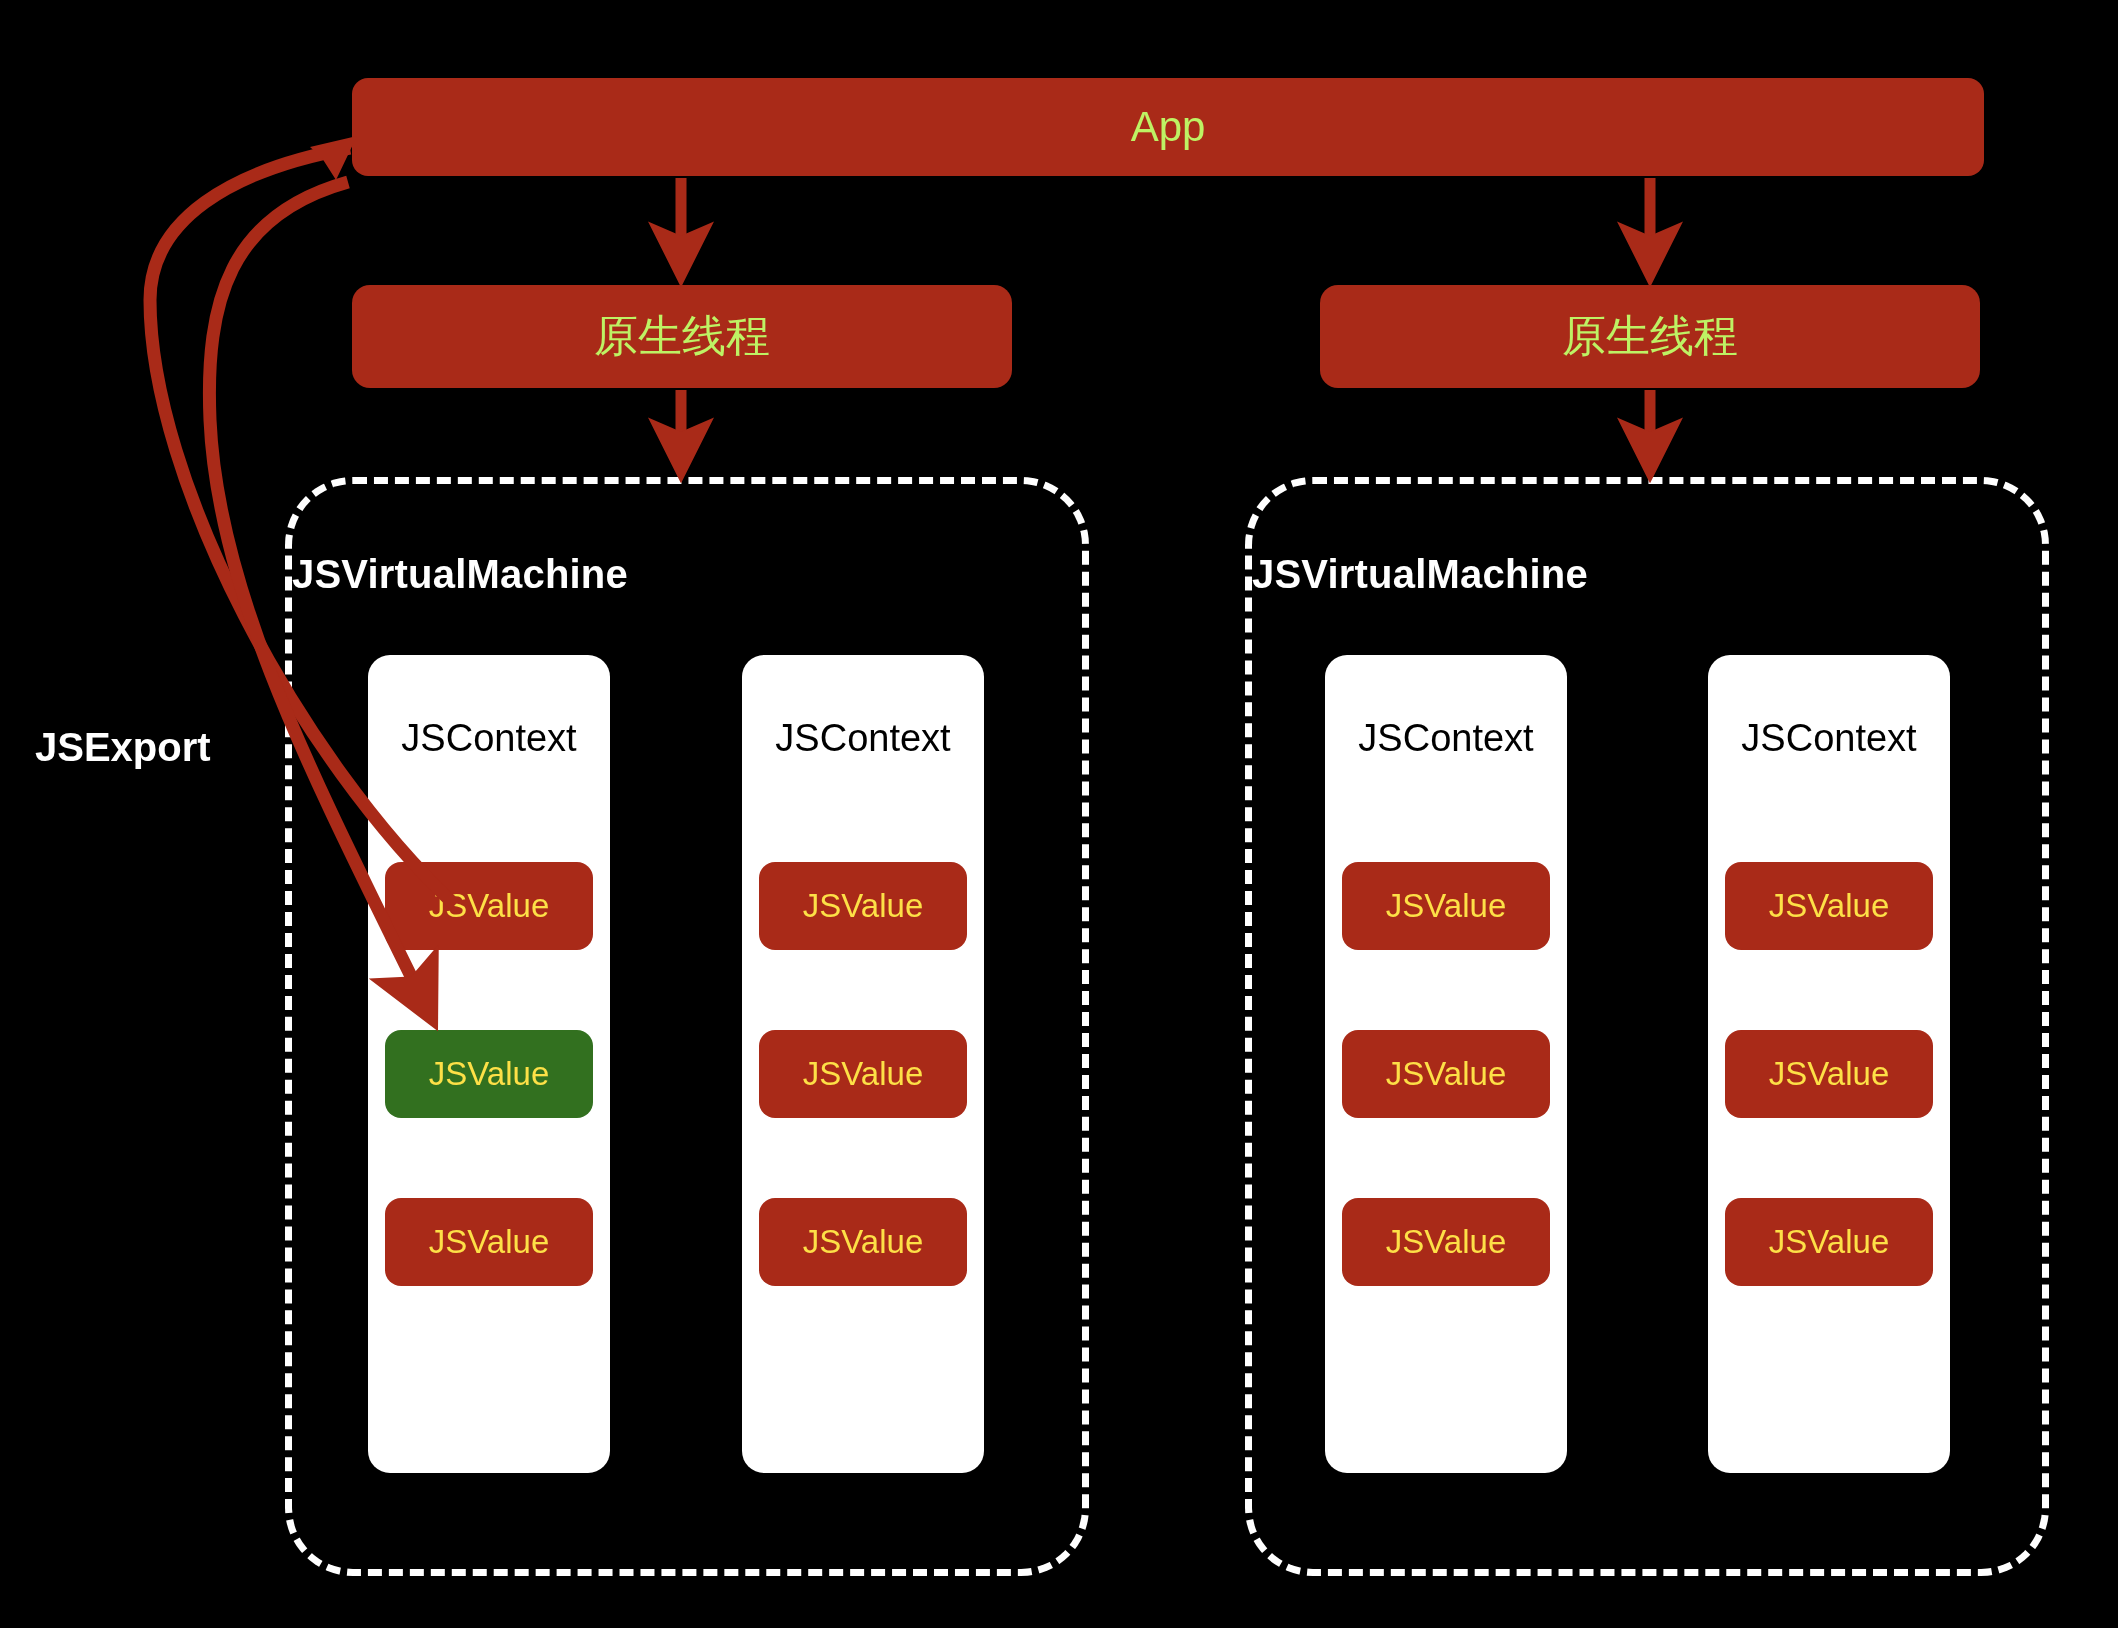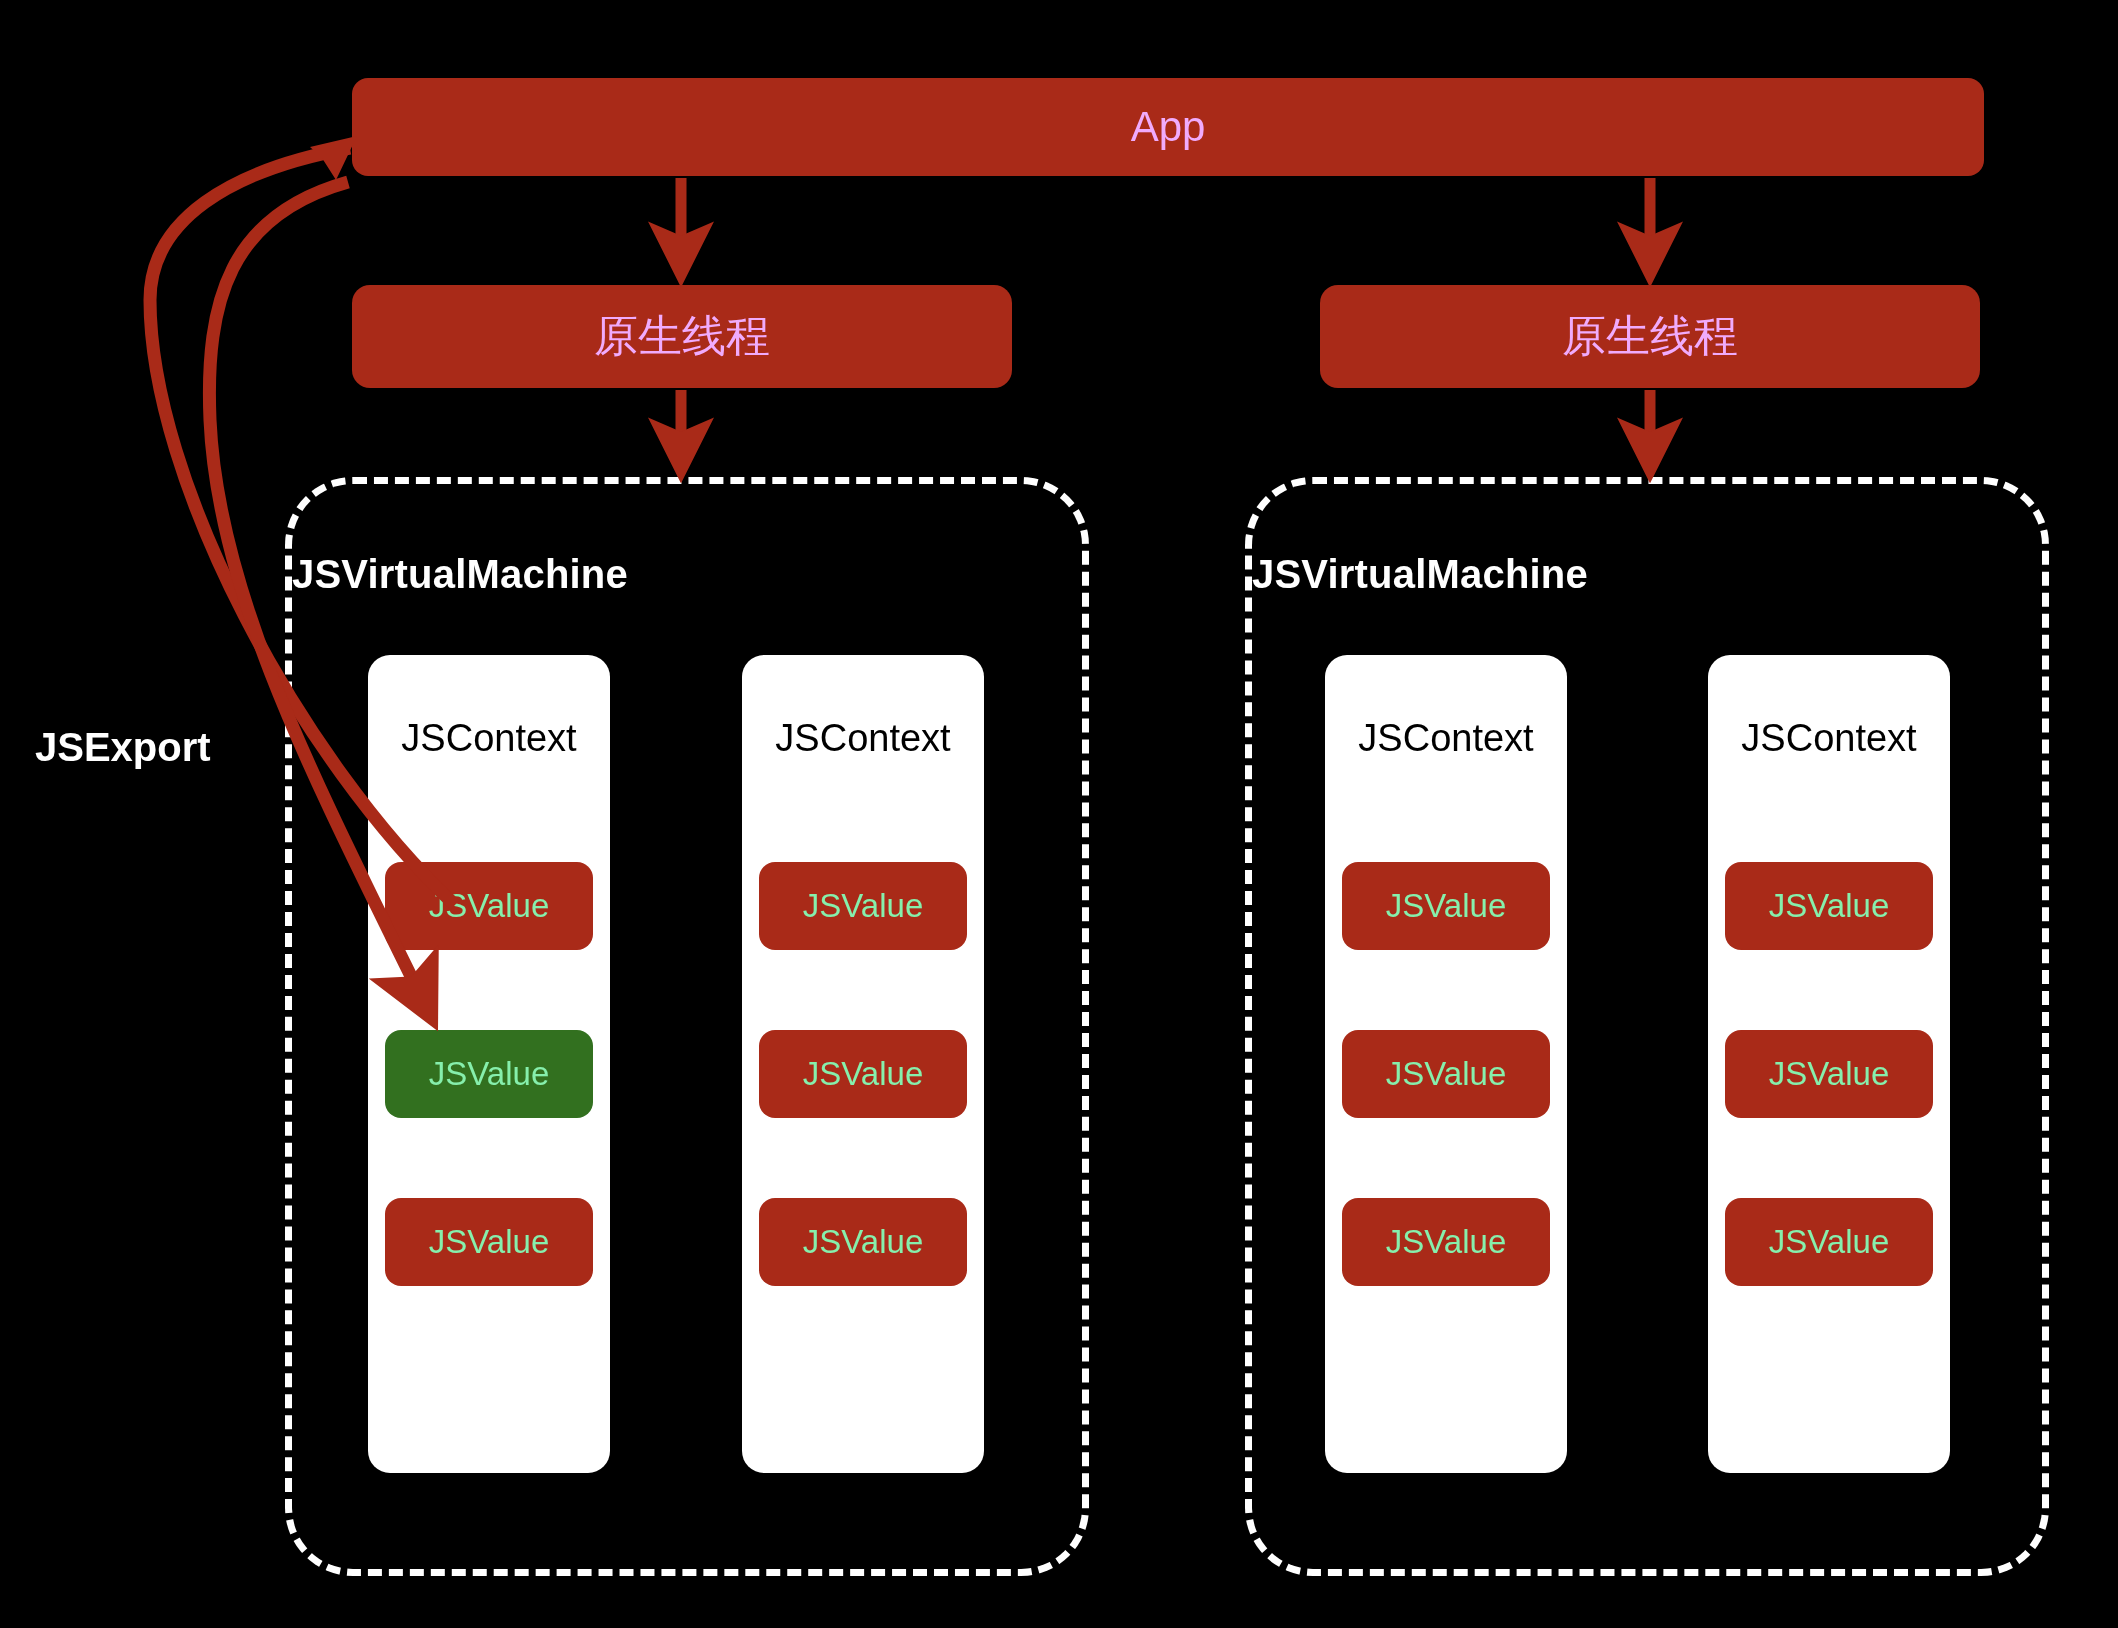--- a/index.html
+++ b/index.html
@@ -21,21 +21,21 @@
     width: 2118px;
     height: 1628px;
     pointer-events: none;
     z-index: 5;
   }
   
   .redbox {
     position: absolute;
     background: #a92a18;
     border-radius: 18px;
-    color: #f0abfc;
+    color: #bef264;
     display: flex;
     align-items: center;
     justify-content: center;
     font-weight: 700;
     z-index: 3;
   }
   #app-box {
     left: 352px; top: 78px;
     width: 1632px; height: 98px;
     font-size: 42px;
@@ -89,21 +89,21 @@
     text-align: center;
     color: #000000;
     font-size: 38px;
     font-weight: 400;
   }
   
   .valuebox {
     position: absolute;
     height: 88px;
     border-radius: 16px;
-    color: #86efac;
+    color: #fde047;
     display: flex;
     align-items: center;
     justify-content: center;
     font-size: 33px;
     font-weight: 400;
     z-index: 4;
   }
   .val-red   { background: #a92a18; }
   .val-green { background: #32701f; }
 

